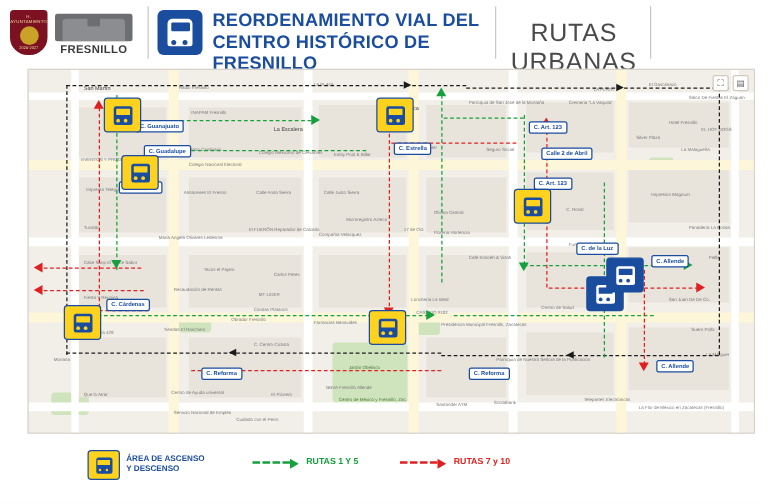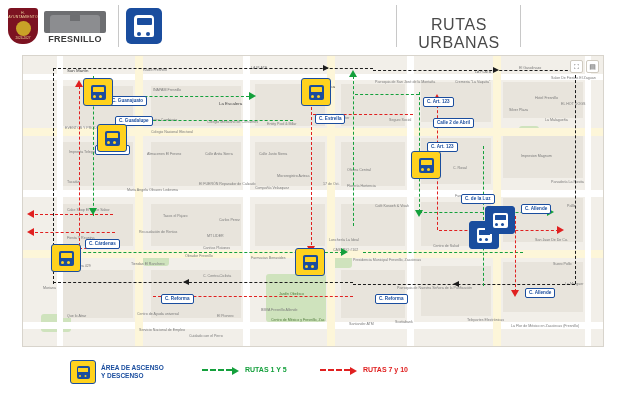--- a/index.html
+++ b/index.html
@@ -152,21 +152,21 @@
     font-weight: bold;
     line-height: 17px;
     letter-spacing: .2px;
   }
   .title-right {
     position: absolute;
     left: 402px; top: 16px;
     width: 114px;
     text-align: center;
     color: #4a4a4a;
-    font-size: 16px;
+    font-size: 20px;
     letter-spacing: .6px;
   }
   .seg-vial {
     position: absolute;
     left: 528px; top: 6px;
     width: 90px; height: 42px;
   }
   .seg-star {
     position: absolute;
     left: 8px; top: 2px;
@@ -469,20 +469,24 @@
         <div class="cc-name">FRESNILLO</div>
       </div>
     </div>
 
     <div class="hdr-divider d1"></div>
 
     <div class="bus-badge">
       <div class="bus-glyph"></div>
     </div>
 
+    <div class="title-main">
+      <div>REORDENAMIENTO VIAL DEL</div>
+      <div>CENTRO HISTÓRICO DE FRESNILLO</div>
+    </div>
 
     <div class="hdr-divider d2"></div>
 
     <div class="title-right">RUTAS URBANAS</div>
 
     <div class="hdr-divider d3"></div>
 
   </div>
 
   <div class="map">

